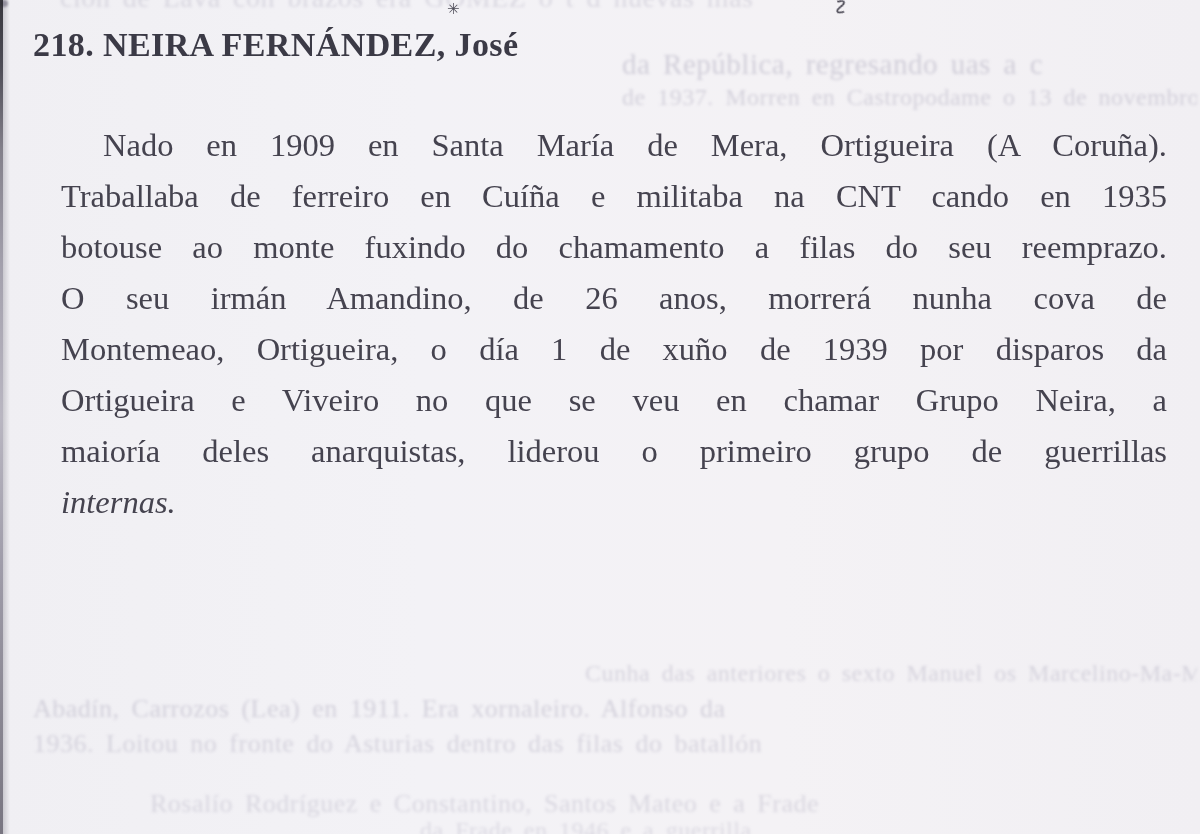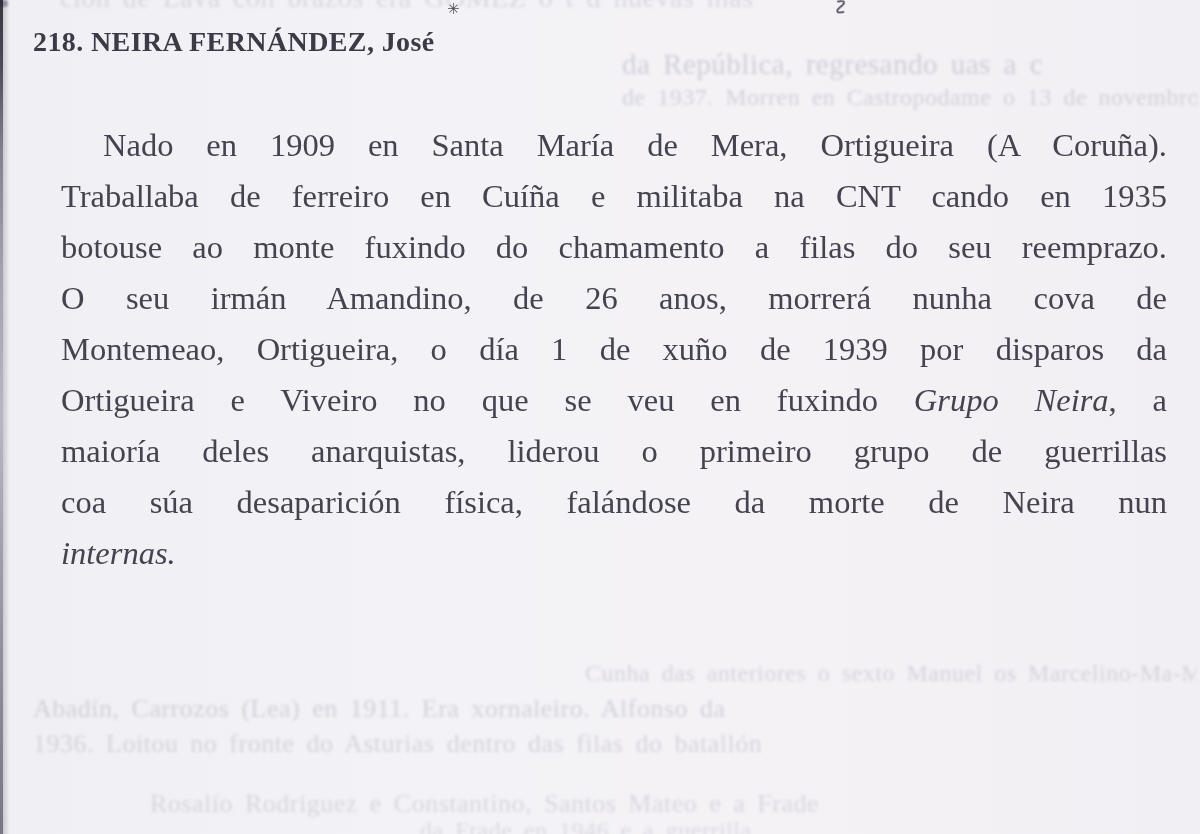--- a/index.html
+++ b/index.html
@@ -30,21 +30,21 @@
     letter-spacing: 0.5px;
     word-spacing: 5px;
     font-family: "Liberation Serif", serif;
   }
   
   .print-layer { position: absolute; inset: 0; z-index: 2; }
   .heading {
     position: absolute;
     left: 33px; top: 26px;
     width: 1140px;
-    font-size: 28px;
+    font-size: 34px;
     font-weight: 700;
     letter-spacing: 0.4px;
     color: #3b3a46;
   }
   .paragraph {
     position: absolute;
     left: 33px; top: 120px;
     width: 1134px;
     font-size: 32.5px;
     color: #45434f;
@@ -52,21 +52,21 @@
   .line {
     height: 51px;
     line-height: 51px;
     text-align: justify;
     text-align-last: justify;
     white-space: nowrap;
     margin-left: 28px;
   }
   .line.indent { text-indent: 42px; }
   .line.last { text-align-last: left; font-style: italic; }
-  .line .it { font-style: italic; }
+  .line .it { }
   
   .edge-strip {
     position: absolute; left: 0; top: 0; z-index: 3;
     width: 3px; height: 100%;
     background: linear-gradient(180deg,
       #232229 0%, #3c3b45 8%, #77747f 18%, #9b98a5 32%,
       #b3b0bc 50%, #9693a1 68%, #7f7c88 85%, #6b6874 100%);
     opacity: 0.9;
   }
   .edge-shade {
@@ -109,23 +109,22 @@
     </div>
 
   <div class="print-layer">
     <div class="heading">218. NEIRA FERNÁNDEZ, José</div>
     <div class="paragraph">
         <div class="line indent"><span>Nado en 1909 en Santa María de Mera, Ortigueira (A Coruña).</span></div>
         <div class="line"><span>Traballaba de ferreiro en Cuíña e militaba na CNT cando en 1935</span></div>
         <div class="line"><span>botouse ao monte fuxindo do chamamento a filas do seu reemprazo.</span></div>
         <div class="line"><span>O seu irmán Amandino, de 26 anos, morrerá nunha cova de</span></div>
         <div class="line"><span>Montemeao, Ortigueira, o día 1 de xuño de 1939 por disparos da</span></div>
-        <div class="line"><span>Ortigueira e Viveiro no que se veu en fuxindo </span><span class="it">Grupo Neira</span><span>, a</span></div>
+        <div class="line"><span>Ortigueira e Viveiro no que se veu en chamar </span><span class="it">Grupo Neira</span><span>, a</span></div>
         <div class="line"><span>maioría deles anarquistas, liderou o primeiro grupo de guerrillas</span></div>
-        <div class="line"><span>coa súa desaparición física, falándose da morte de Neira nun</span></div>
         <div class="line last"><span>internas.</span></div>
       </div>
   </div>
 
   <div class="edge-strip"></div>
   <div class="edge-shade"></div>
   <div class="speck speck-star">✳</div>
   <div class="speck speck-squiggle">∿</div>
   <div class="speck-dot"></div>
 

